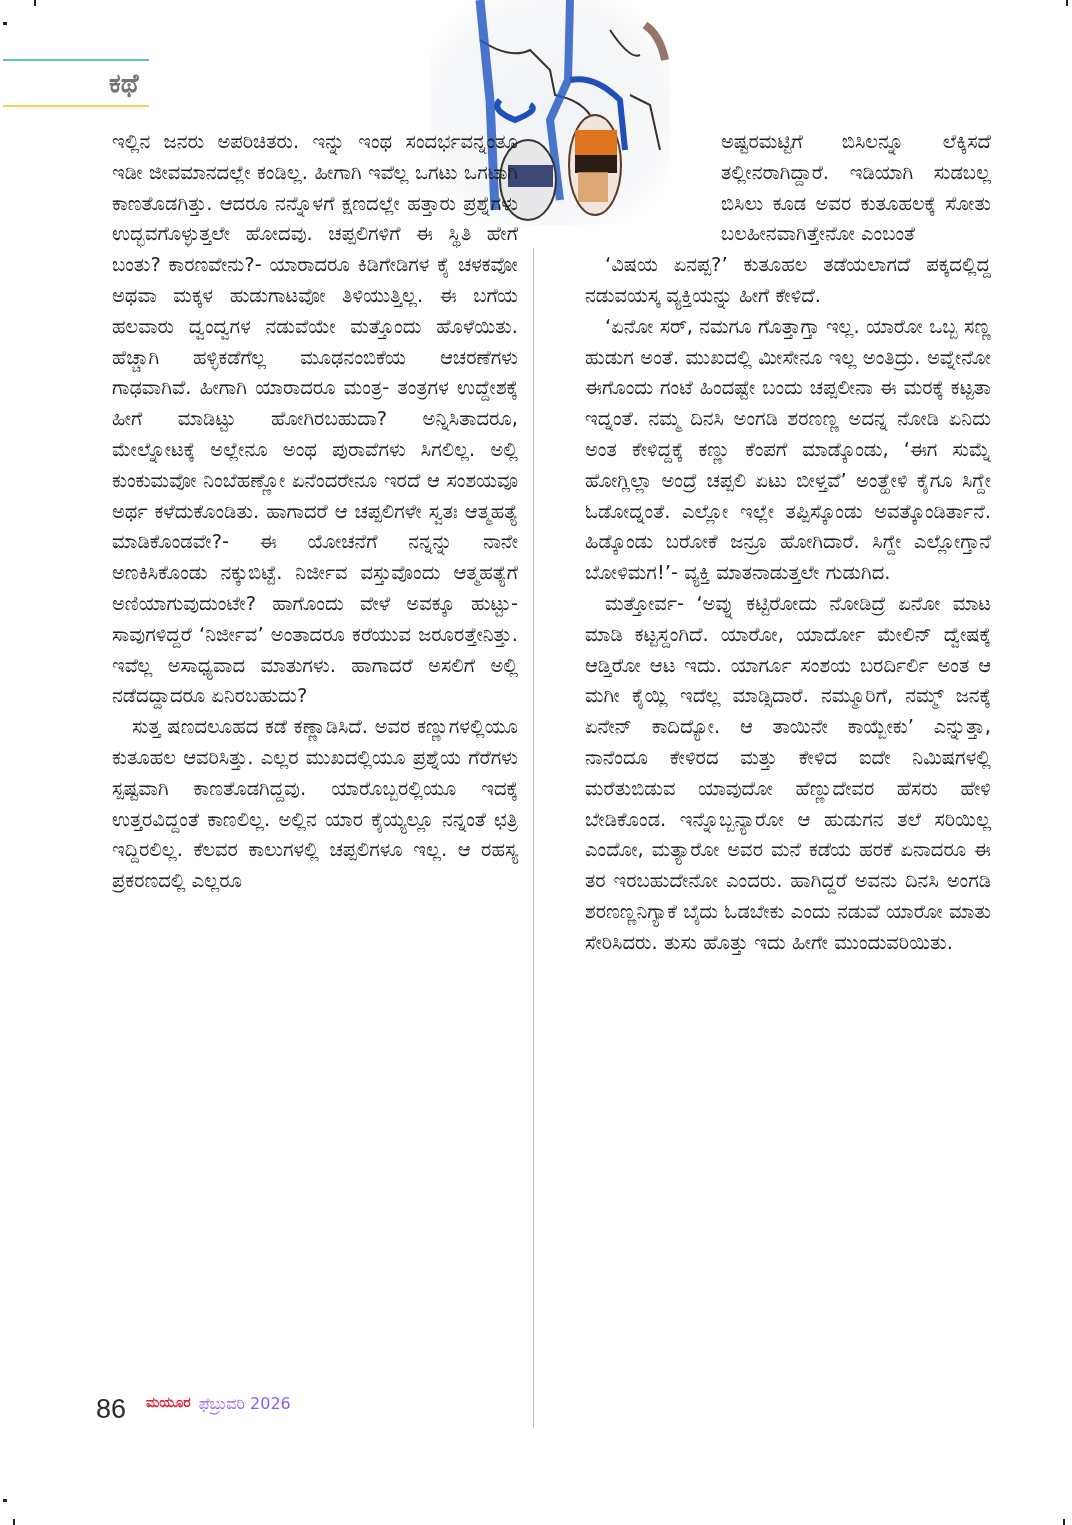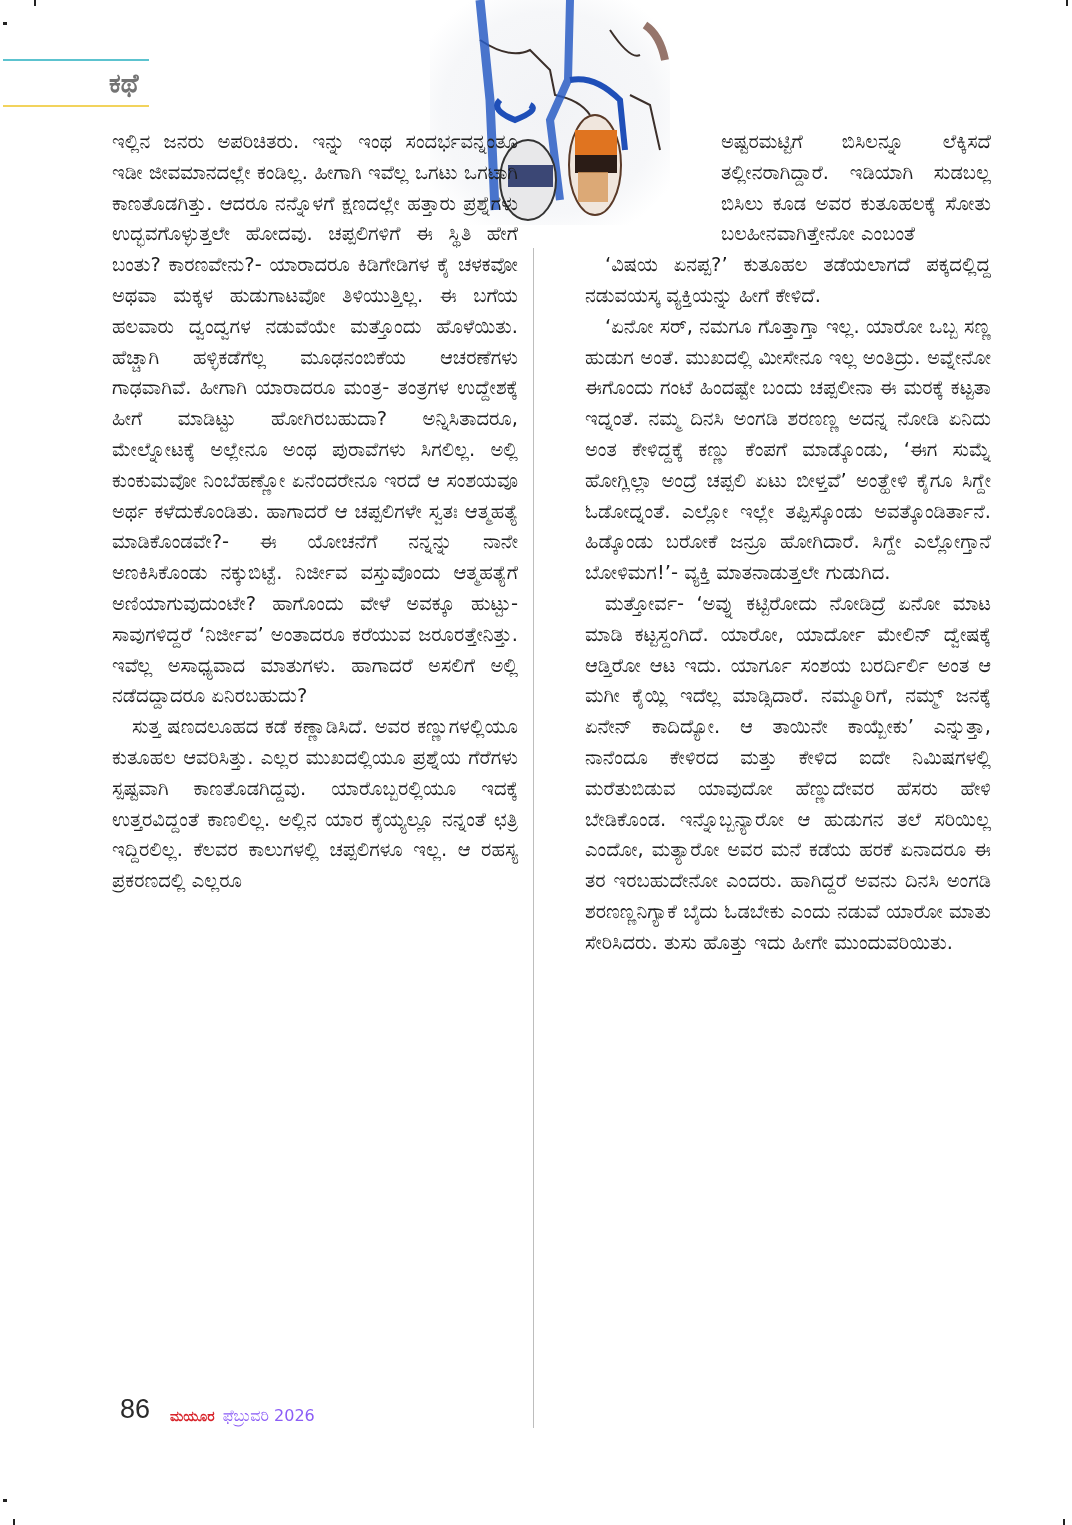--- a/index.html
+++ b/index.html
@@ -16,21 +16,21 @@
   }
   .illustration { position: absolute; left: 420px; top: 0; width: 260px; height: 230px; }
   .col { position: absolute; font-size: 19.5px; line-height: 30.8px; text-align: justify; }
   .col p { margin: 0; }
   .col p.indent { text-indent: 20px; }
   .col-left { left: 112px; top: 127px; width: 406px; }
   .col-left .narrow { width: 300px; }
   .col-right { left: 556px; top: 127px; width: 406px; margin-left: 29px; }
   .col-right .shifted { margin-left: 136px; }
   .divider { position: absolute; left: 533px; top: 248px; width: 1px; height: 1180px; background: #bdbdbd; }
-  .footer { position: absolute; left: 120px; top: 1394px; display: flex; align-items: flex-end; gap: 8px; }
+  .footer { position: absolute; left: 96px; top: 1394px; display: flex; align-items: flex-start; gap: 8px; }
   .page-num { font-size: 27px; font-family: "Liberation Sans", sans-serif; color: #2a2a2a; }
   .mag-name { font-size: 14px; font-weight: bold; color: #d8232a; margin-left: 12px; }
   .issue-date { font-size: 16px; color: #8b5cf6; }
 </style>
 </head>
 <body>
 
 <div class="crop" style="left:34px;top:0;width:2px;height:6px;"></div>
 <div class="crop" style="left:3px;top:22px;width:4px;height:3px;"></div>
 <div class="crop" style="left:1066px;top:0;width:2px;height:6px;"></div>

